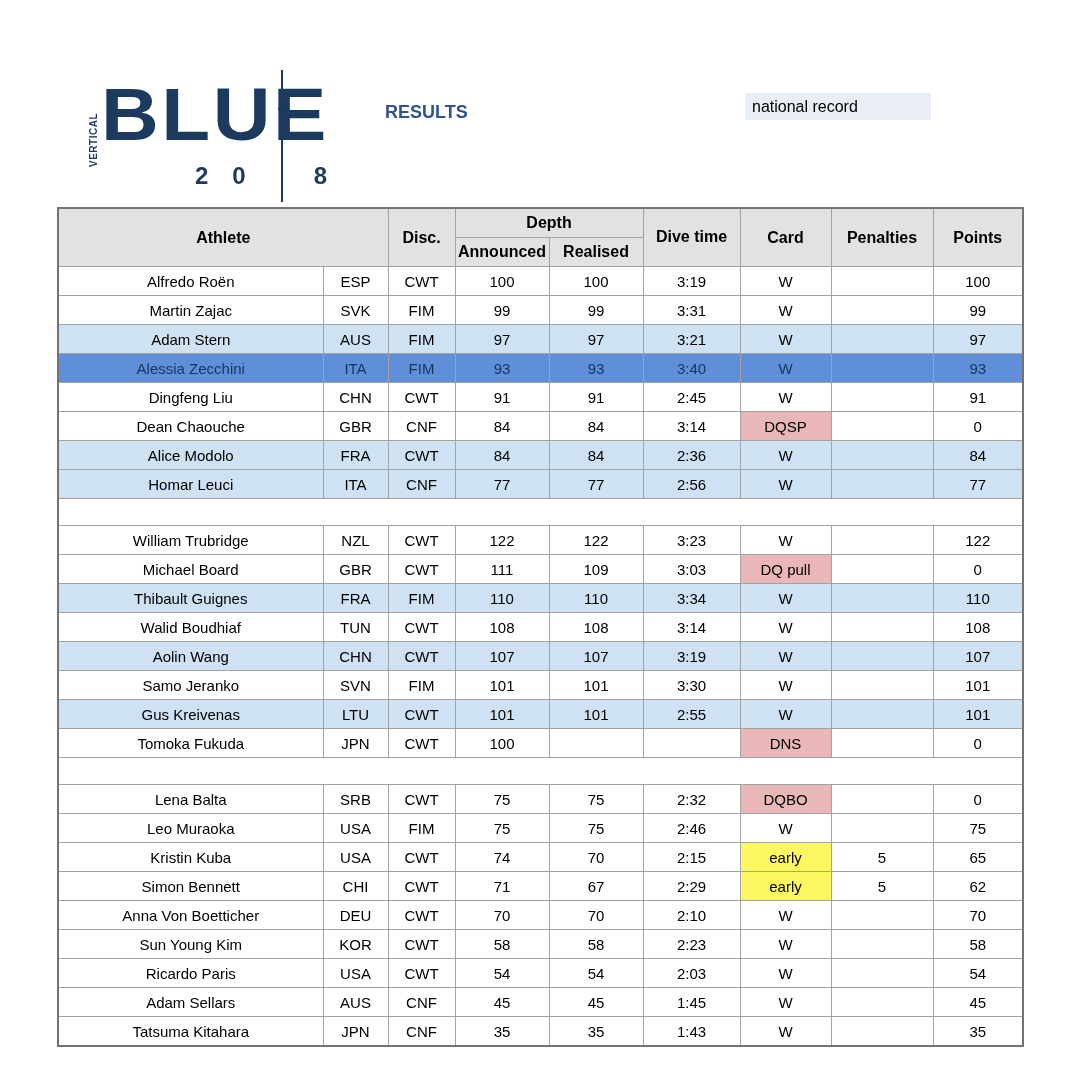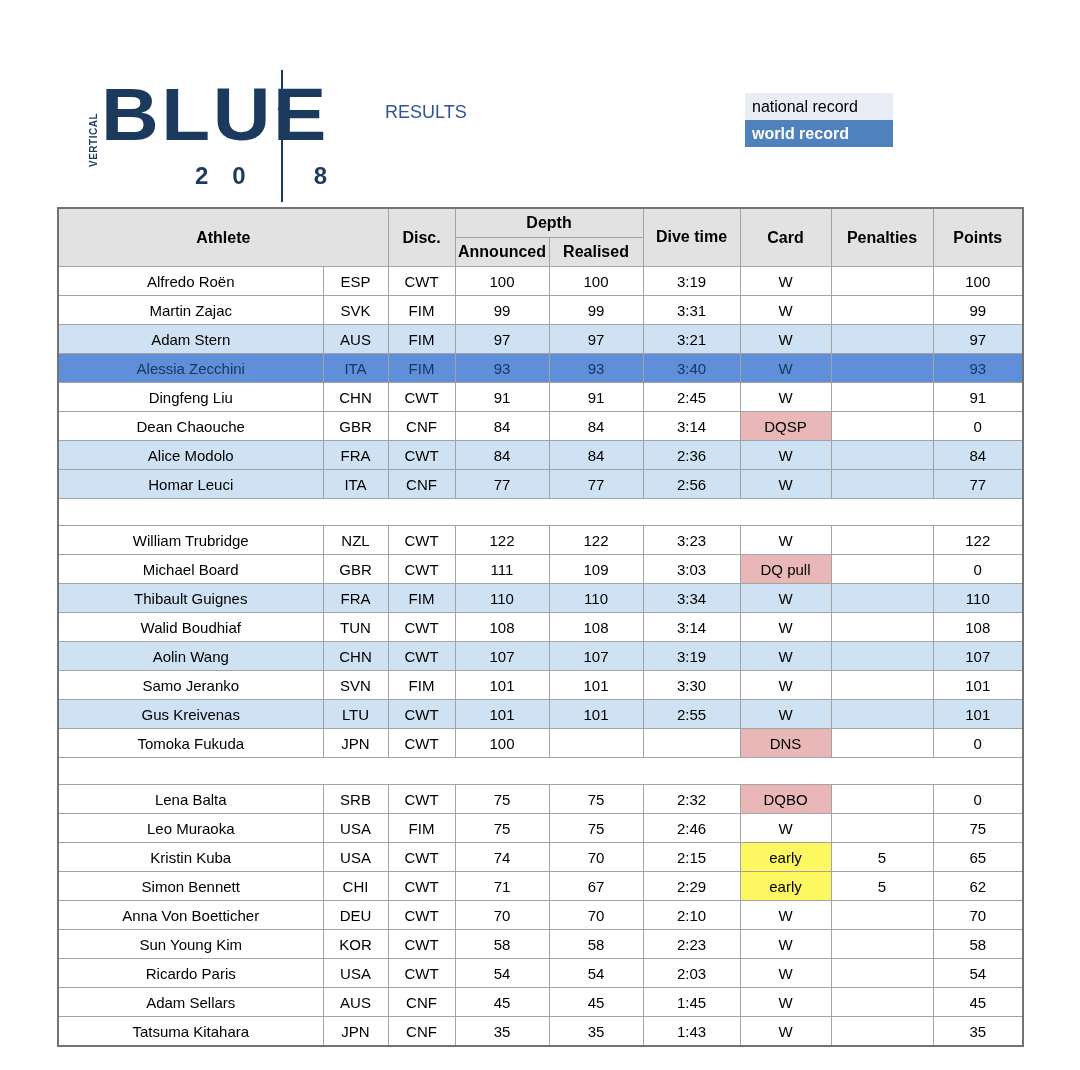--- a/index.html
+++ b/index.html
@@ -18,24 +18,24 @@
     transform:scale(1.25,1.15);transform-origin:left top;line-height:64px;
   }
   .logo-year{position:absolute;left:110px;top:92px;font-size:24px;font-weight:700;}
   .logo-year span{display:inline-block;}
   .logo-year .d0{margin-right:24px;}
   .logo-year .d1{margin-right:68px;}
   .logo-line{position:absolute;left:196px;top:0;width:2px;height:132px;background:var(--navy);}
   .diver{position:absolute;left:189px;top:26px;}
   
   .title-block{position:absolute;left:385px;top:98px;font-size:18px;line-height:29px;color:var(--title-gray);}
-  .title-block .results-line{font-weight:normal;color:var(--title-blue);}
+  .title-block .results-line{font-weight:bold;color:var(--title-blue);}
   .date-gap{display:inline-block;width:24px;}
   
-  .legend{position:absolute;left:745px;top:93px;width:148px;}
+  .legend{position:absolute;left:745px;top:93px;width:186px;}
   .legend-item{height:27px;line-height:27px;padding-left:7px;font-size:16px;}
   .legend-item.world{font-weight:bold;}
   
   table.results{
     position:absolute;left:57px;top:207px;width:965px;
     border-collapse:collapse;table-layout:fixed;font-size:15px;
     border:2px solid #737373;
   }
   table.results th, table.results td{
     border:1px solid var(--grid);height:28px;padding:0 2px;text-align:center;
@@ -74,21 +74,20 @@
     </svg>
   </span>
 </div>
 
 <div class="title-block">
   <div class="results-line">RESULTS</div>
 </div>
 
 <div class="legend">
   <div class="legend-item national" style="background: rgb(233, 237, 245); color: rgb(0, 0, 0);">national record</div>
-  <div class="legend-item world" style="background: rgb(79, 129, 189); color: rgb(255, 255, 255);">world record</div>
 </div>
 
 <table class="results">
   <colgroup>
     <col style="width:265px">
       <col style="width:65px">
       <col style="width:67px">
     <col style="width:94px">
       <col style="width:94px">
       <col style="width:97px">

